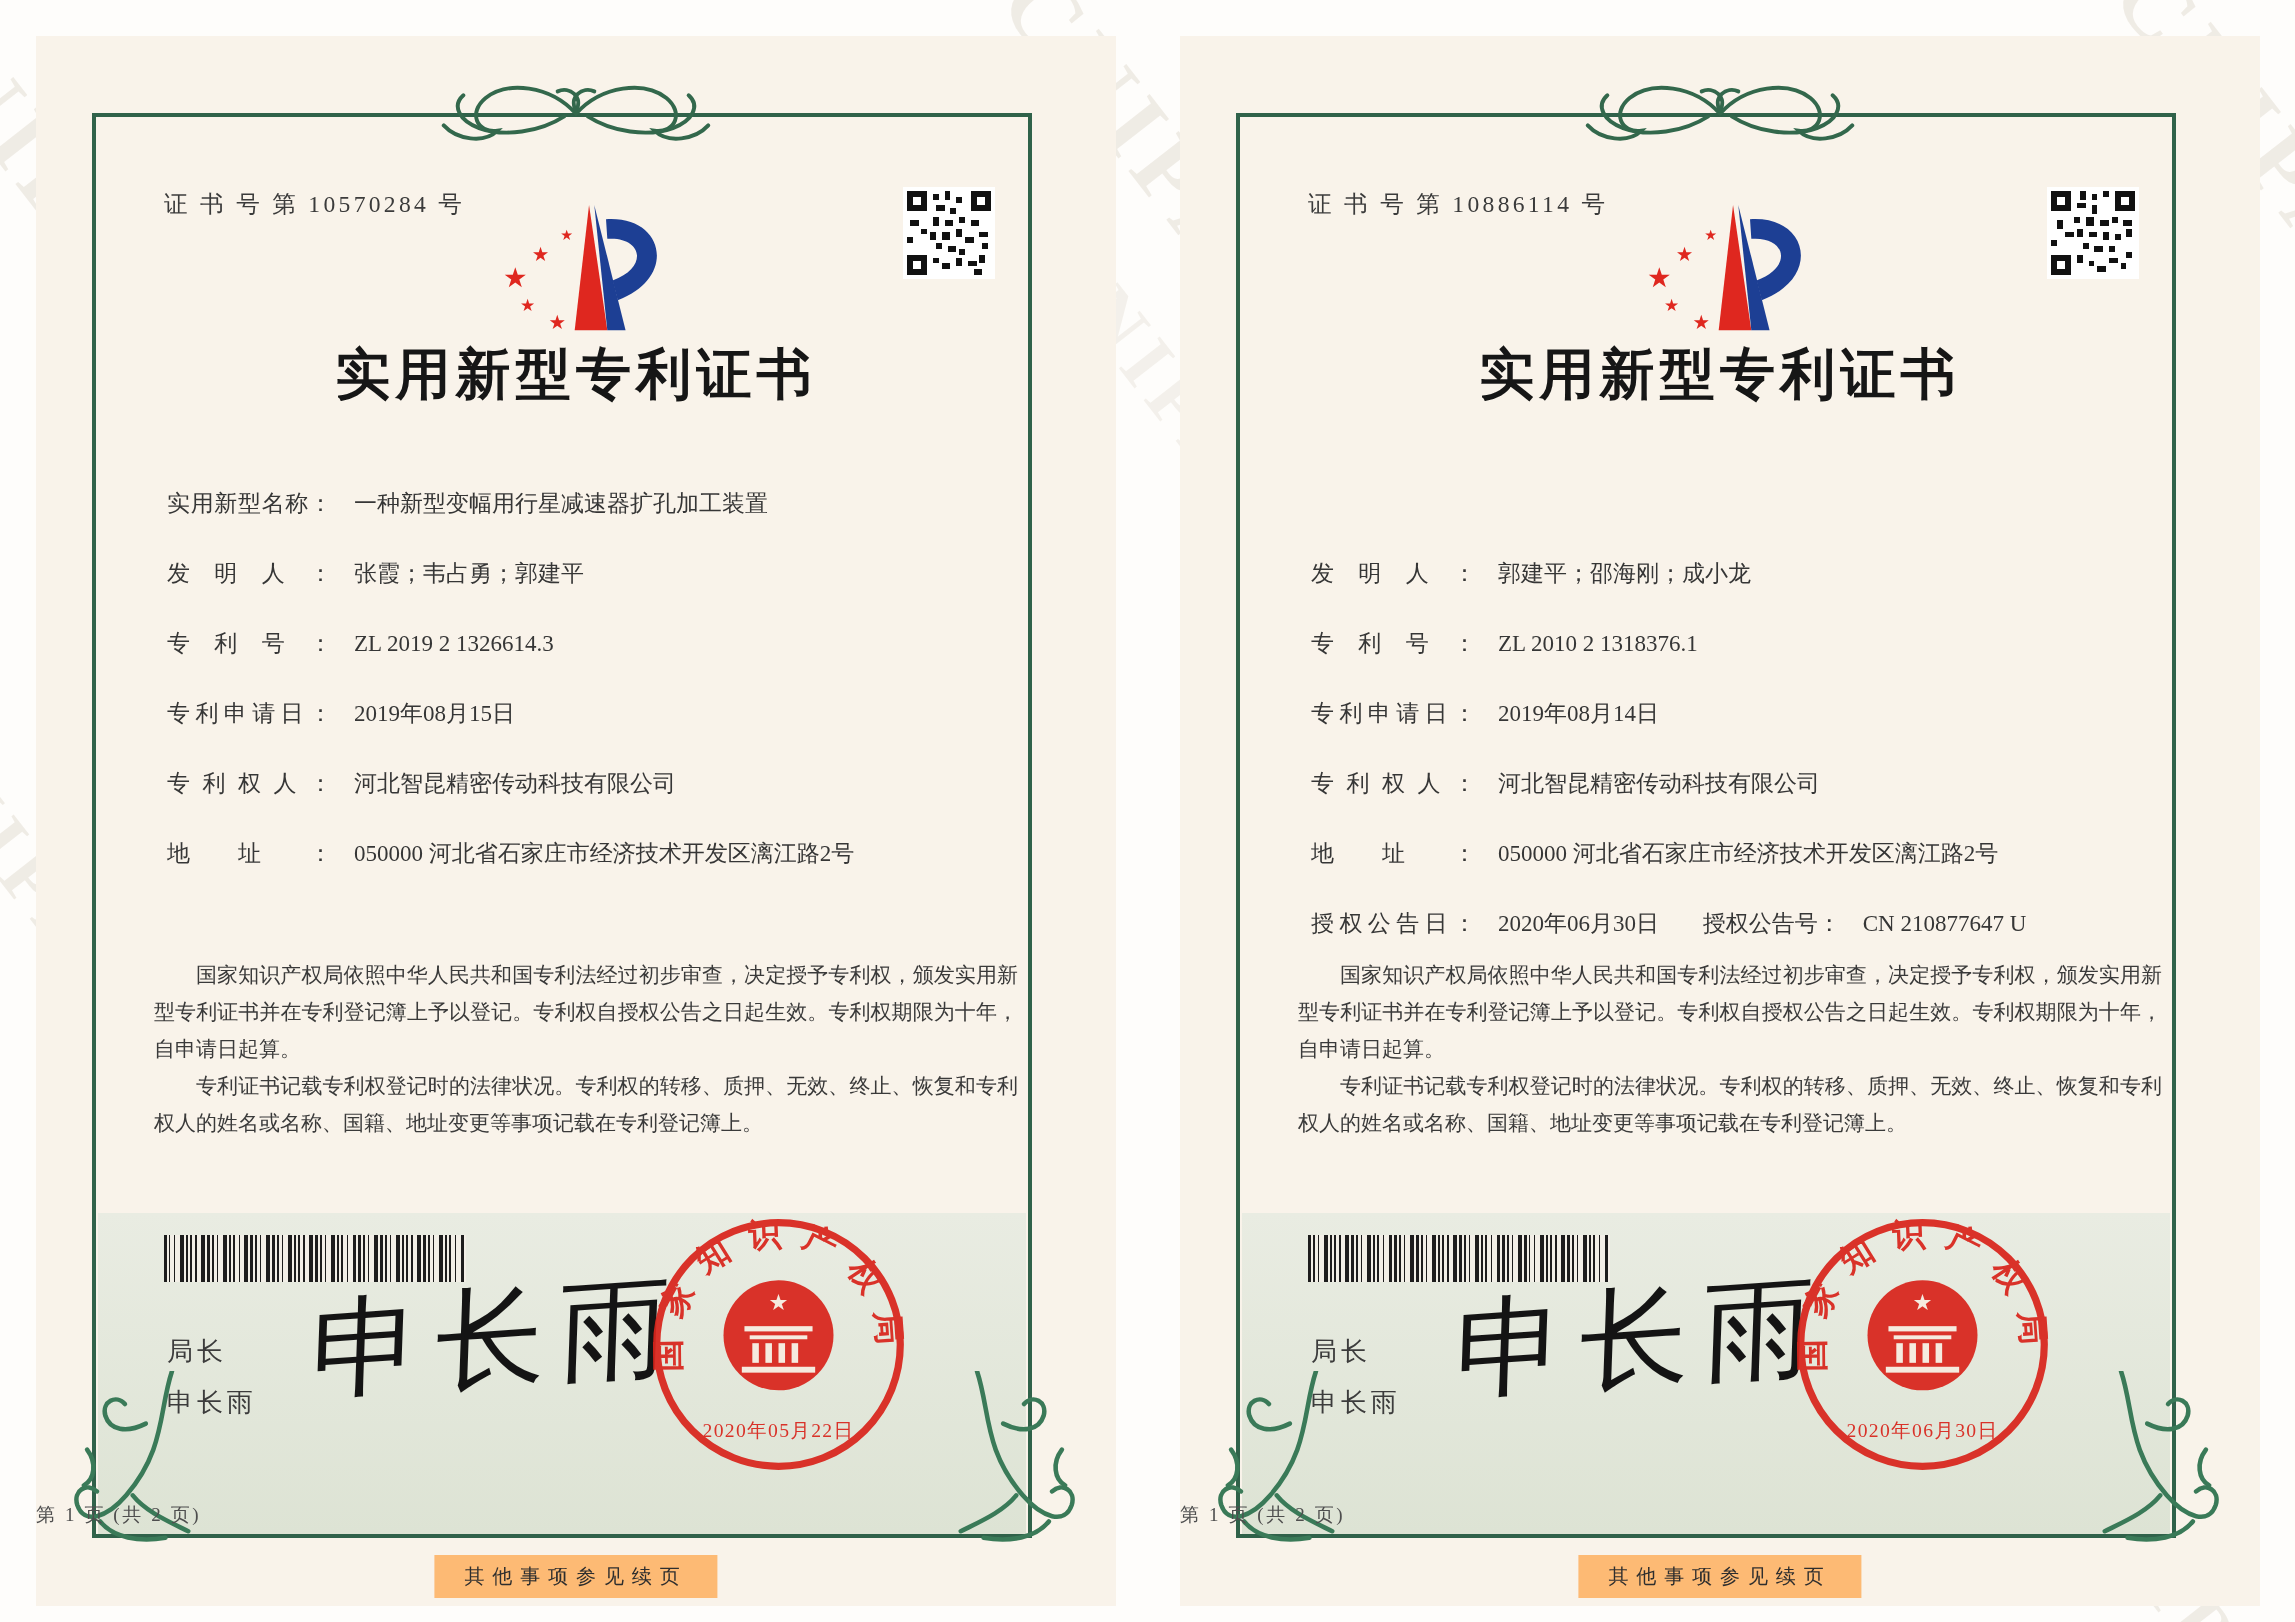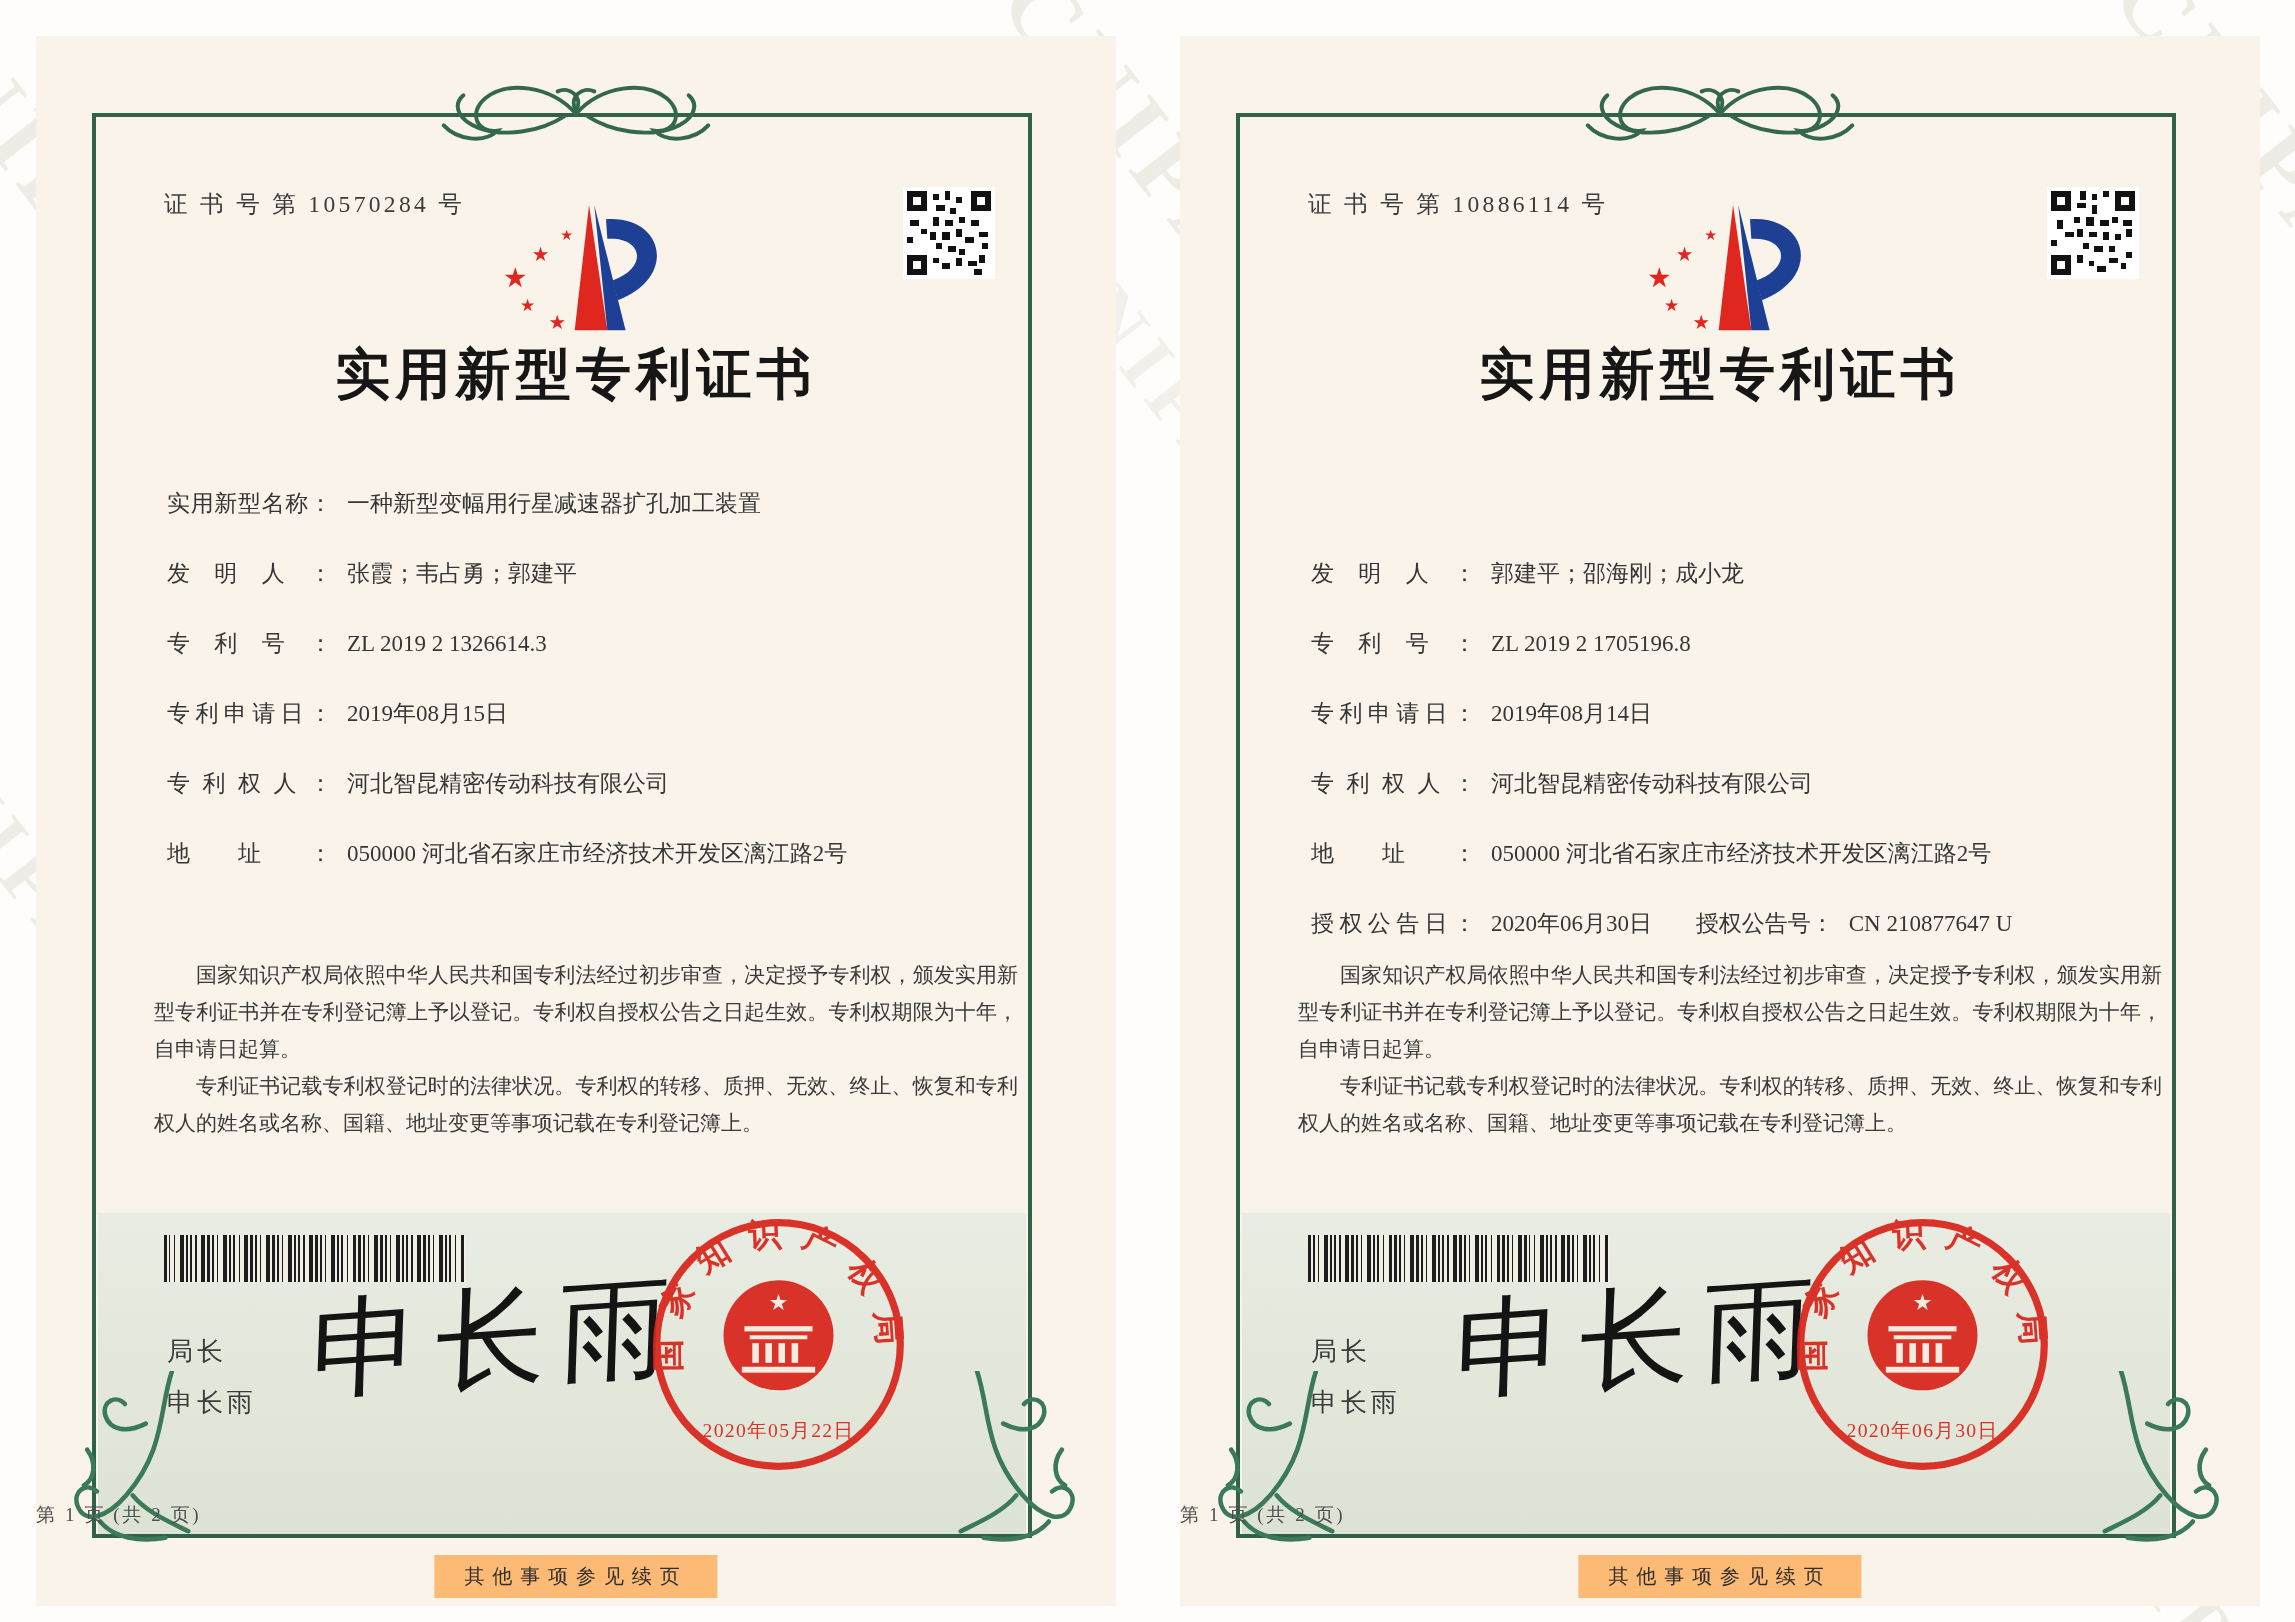--- a/index.html
+++ b/index.html
@@ -23,21 +23,21 @@
   .certno { position:absolute; left:128px; top:152px; font-size:23.6px; letter-spacing:3.3px; color:#3b3b3b; }
 
   .qr { position:absolute; left:867px; top:151px; width:92px; height:92px; background:#fff; padding:3.9px; }
 
   .logo { position:absolute; left:0; right:0; top:165px; text-align:center; }
   .title { position:absolute; left:0; right:0; top:302px; text-align:center;
     font-size:55px; font-weight:bold; letter-spacing:5.2px; color:#161616; }
 
   .frow { position:absolute; left:131px; font-size:23px; color:#363636; white-space:nowrap; }
   .flabel { display:inline-block; width:165px; text-align:justify; text-align-last:justify; }
-  .fval { margin-left:15px; }
+  .fval { margin-left:22px; }
   .fpair2 { margin-left:38px; }
 
   .body-text { position:absolute; left:118px; top:921px; width:864px;
     font-size:21px; line-height:37px; color:#3a3a3a; text-align:justify; }
   .body-text p { text-indent:2em; }
 
   .barcode { position:absolute; left:128px; top:1199px; width:302px; height:47px;
     background:repeating-linear-gradient(90deg,#1d1d1d 0 2.6px,#f2efe7 2.6px 4.6px,#1d1d1d 4.6px 6.5px,#f2efe7 6.5px 9.8px,#1d1d1d 9.8px 11px,#f2efe7 11px 15.7px,#1d1d1d 15.7px 19.6px,#f2efe7 19.6px 21.6px); }
 
   .director { position:absolute; left:131px; top:1290px; font-size:26px; line-height:51px;
@@ -273,21 +273,21 @@
         <rect x="9" y="22" width="2" height="3"></rect>
           <rect x="13" y="24" width="2" height="2"></rect>
           <rect x="16" y="26" width="3" height="2"></rect>
         <rect x="20" y="23" width="3" height="2"></rect>
           <rect x="24" y="25" width="2" height="2"></rect>
           <rect x="26" y="21" width="2" height="2"></rect>
       </g>
     </svg>
 
     <div class="frow" style="top:522px;"><span class="flabel">发明人：</span><span class="fval">郭建平；邵海刚；成小龙</span></div>
-    <div class="frow" style="top:592px;"><span class="flabel">专利号：</span><span class="fval">ZL 2019 2 1705196.8</span></div>
+    <div class="frow" style="top:592px;"><span class="flabel">专利号：</span><span class="fval">ZL 2010 2 1318376.1</span></div>
     <div class="frow" style="top:662px;"><span class="flabel">专利申请日：</span><span class="fval">2019年08月14日</span></div>
     <div class="frow" style="top:732px;"><span class="flabel">专利权人：</span><span class="fval">河北智昆精密传动科技有限公司</span></div>
     <div class="frow" style="top:802px;"><span class="flabel">地址：</span><span class="fval">050000 河北省石家庄市经济技术开发区漓江路2号</span></div>
     <div class="frow" style="top:872px;">
       <span class="flabel">授权公告日：</span><span class="fval">2020年06月30日</span>
       <span class="fpair2">授权公告号：</span><span class="fval">CN 210877647 U</span>
     </div>
 
     <div class="body-text">
       <p>国家知识产权局依照中华人民共和国专利法经过初步审查，决定授予专利权，颁发实用新型专利证书并在专利登记簿上予以登记。专利权自授权公告之日起生效。专利权期限为十年，自申请日起算。</p>

